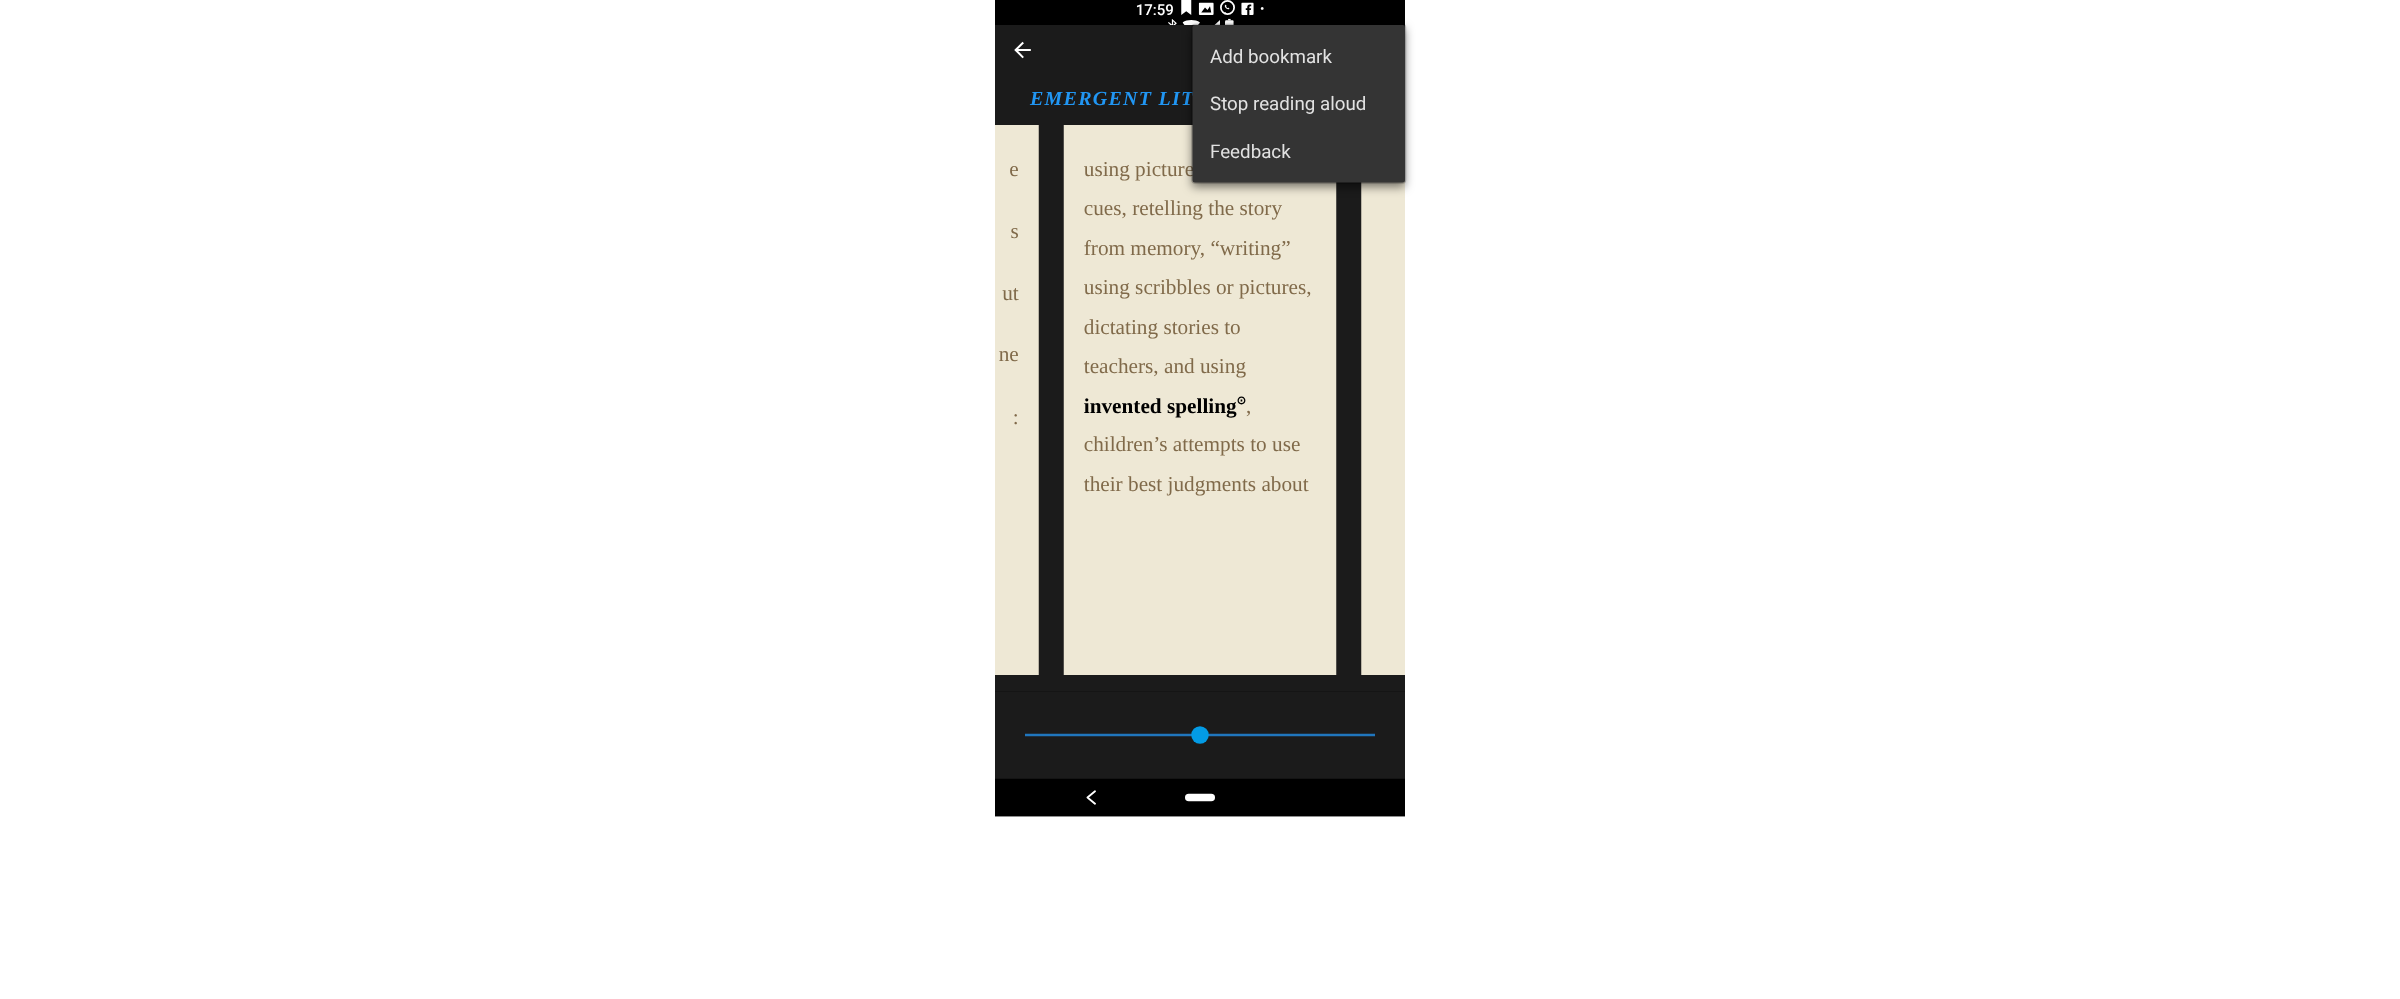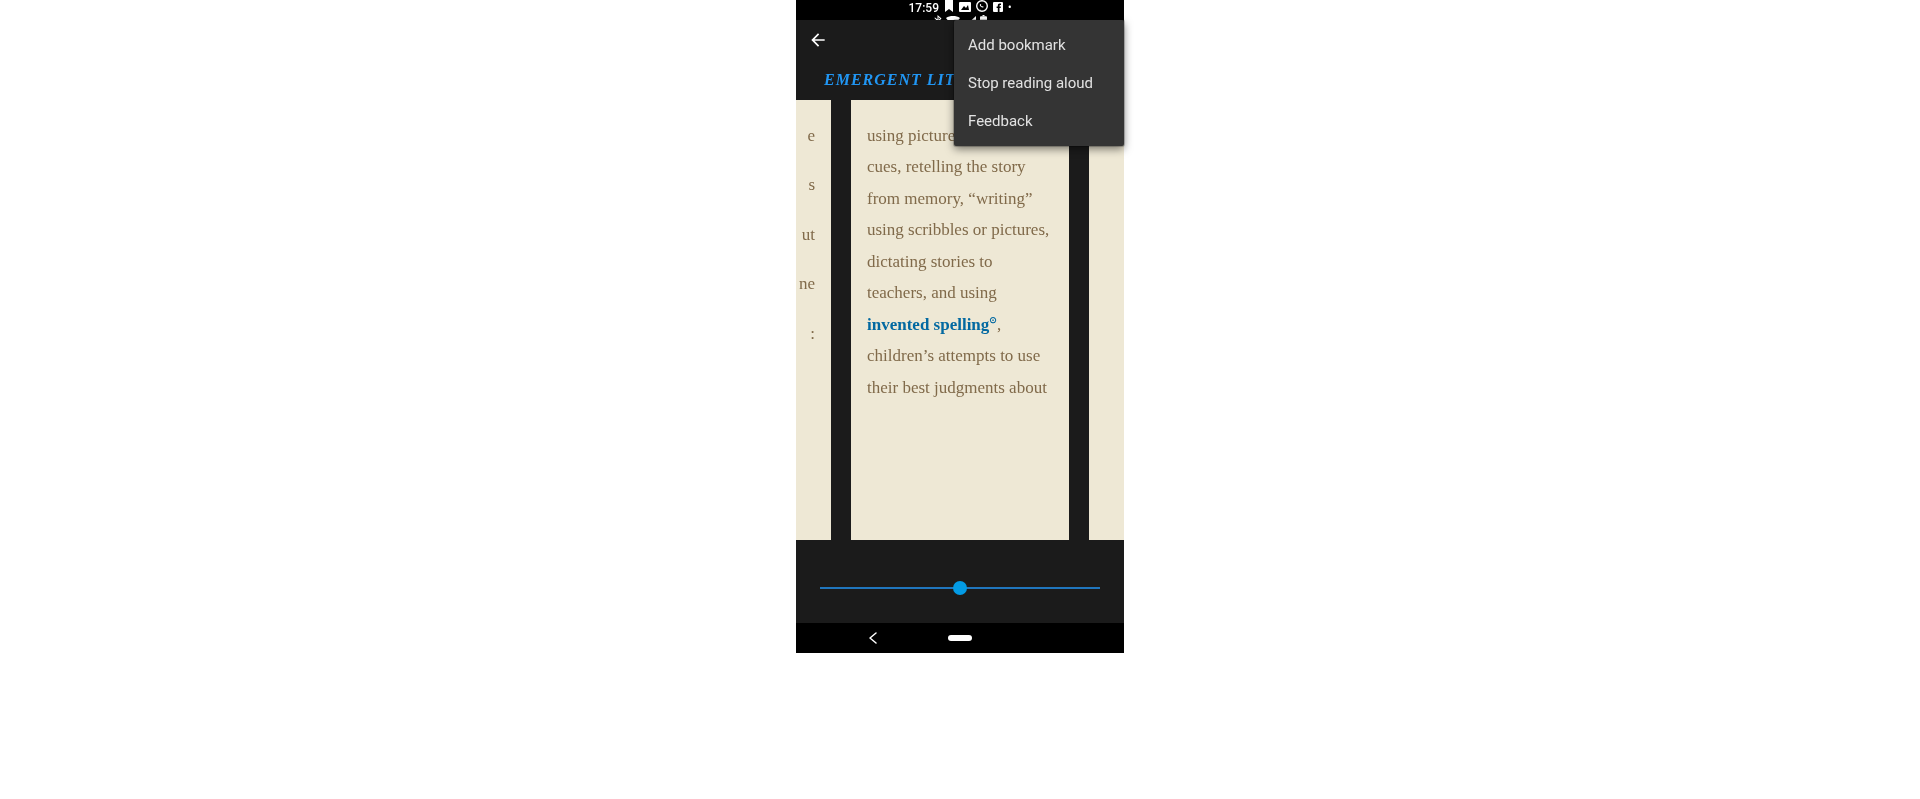--- a/index.html
+++ b/index.html
@@ -82,21 +82,21 @@
     height: 440px;
     text-align: right;
   }
   .page-left div { margin-bottom: 18px;}
   .page-center {
     left: 55px;
     top: 0;
     width: 218px;
     height: 440px;
   }
-  .page-center .link { color: #0369a1; font-weight: 700; }
+  .page-center .link { color: #000000; font-weight: 700; }
   .page-center .disc { font-size: 9px; vertical-align: super; }
   .page-right {
     right: -195px;
     top: 0;
     width: 230px;
     height: 440px;
   }
   .slider-area {
     height: 70px;
     background: #1b1b1b;

